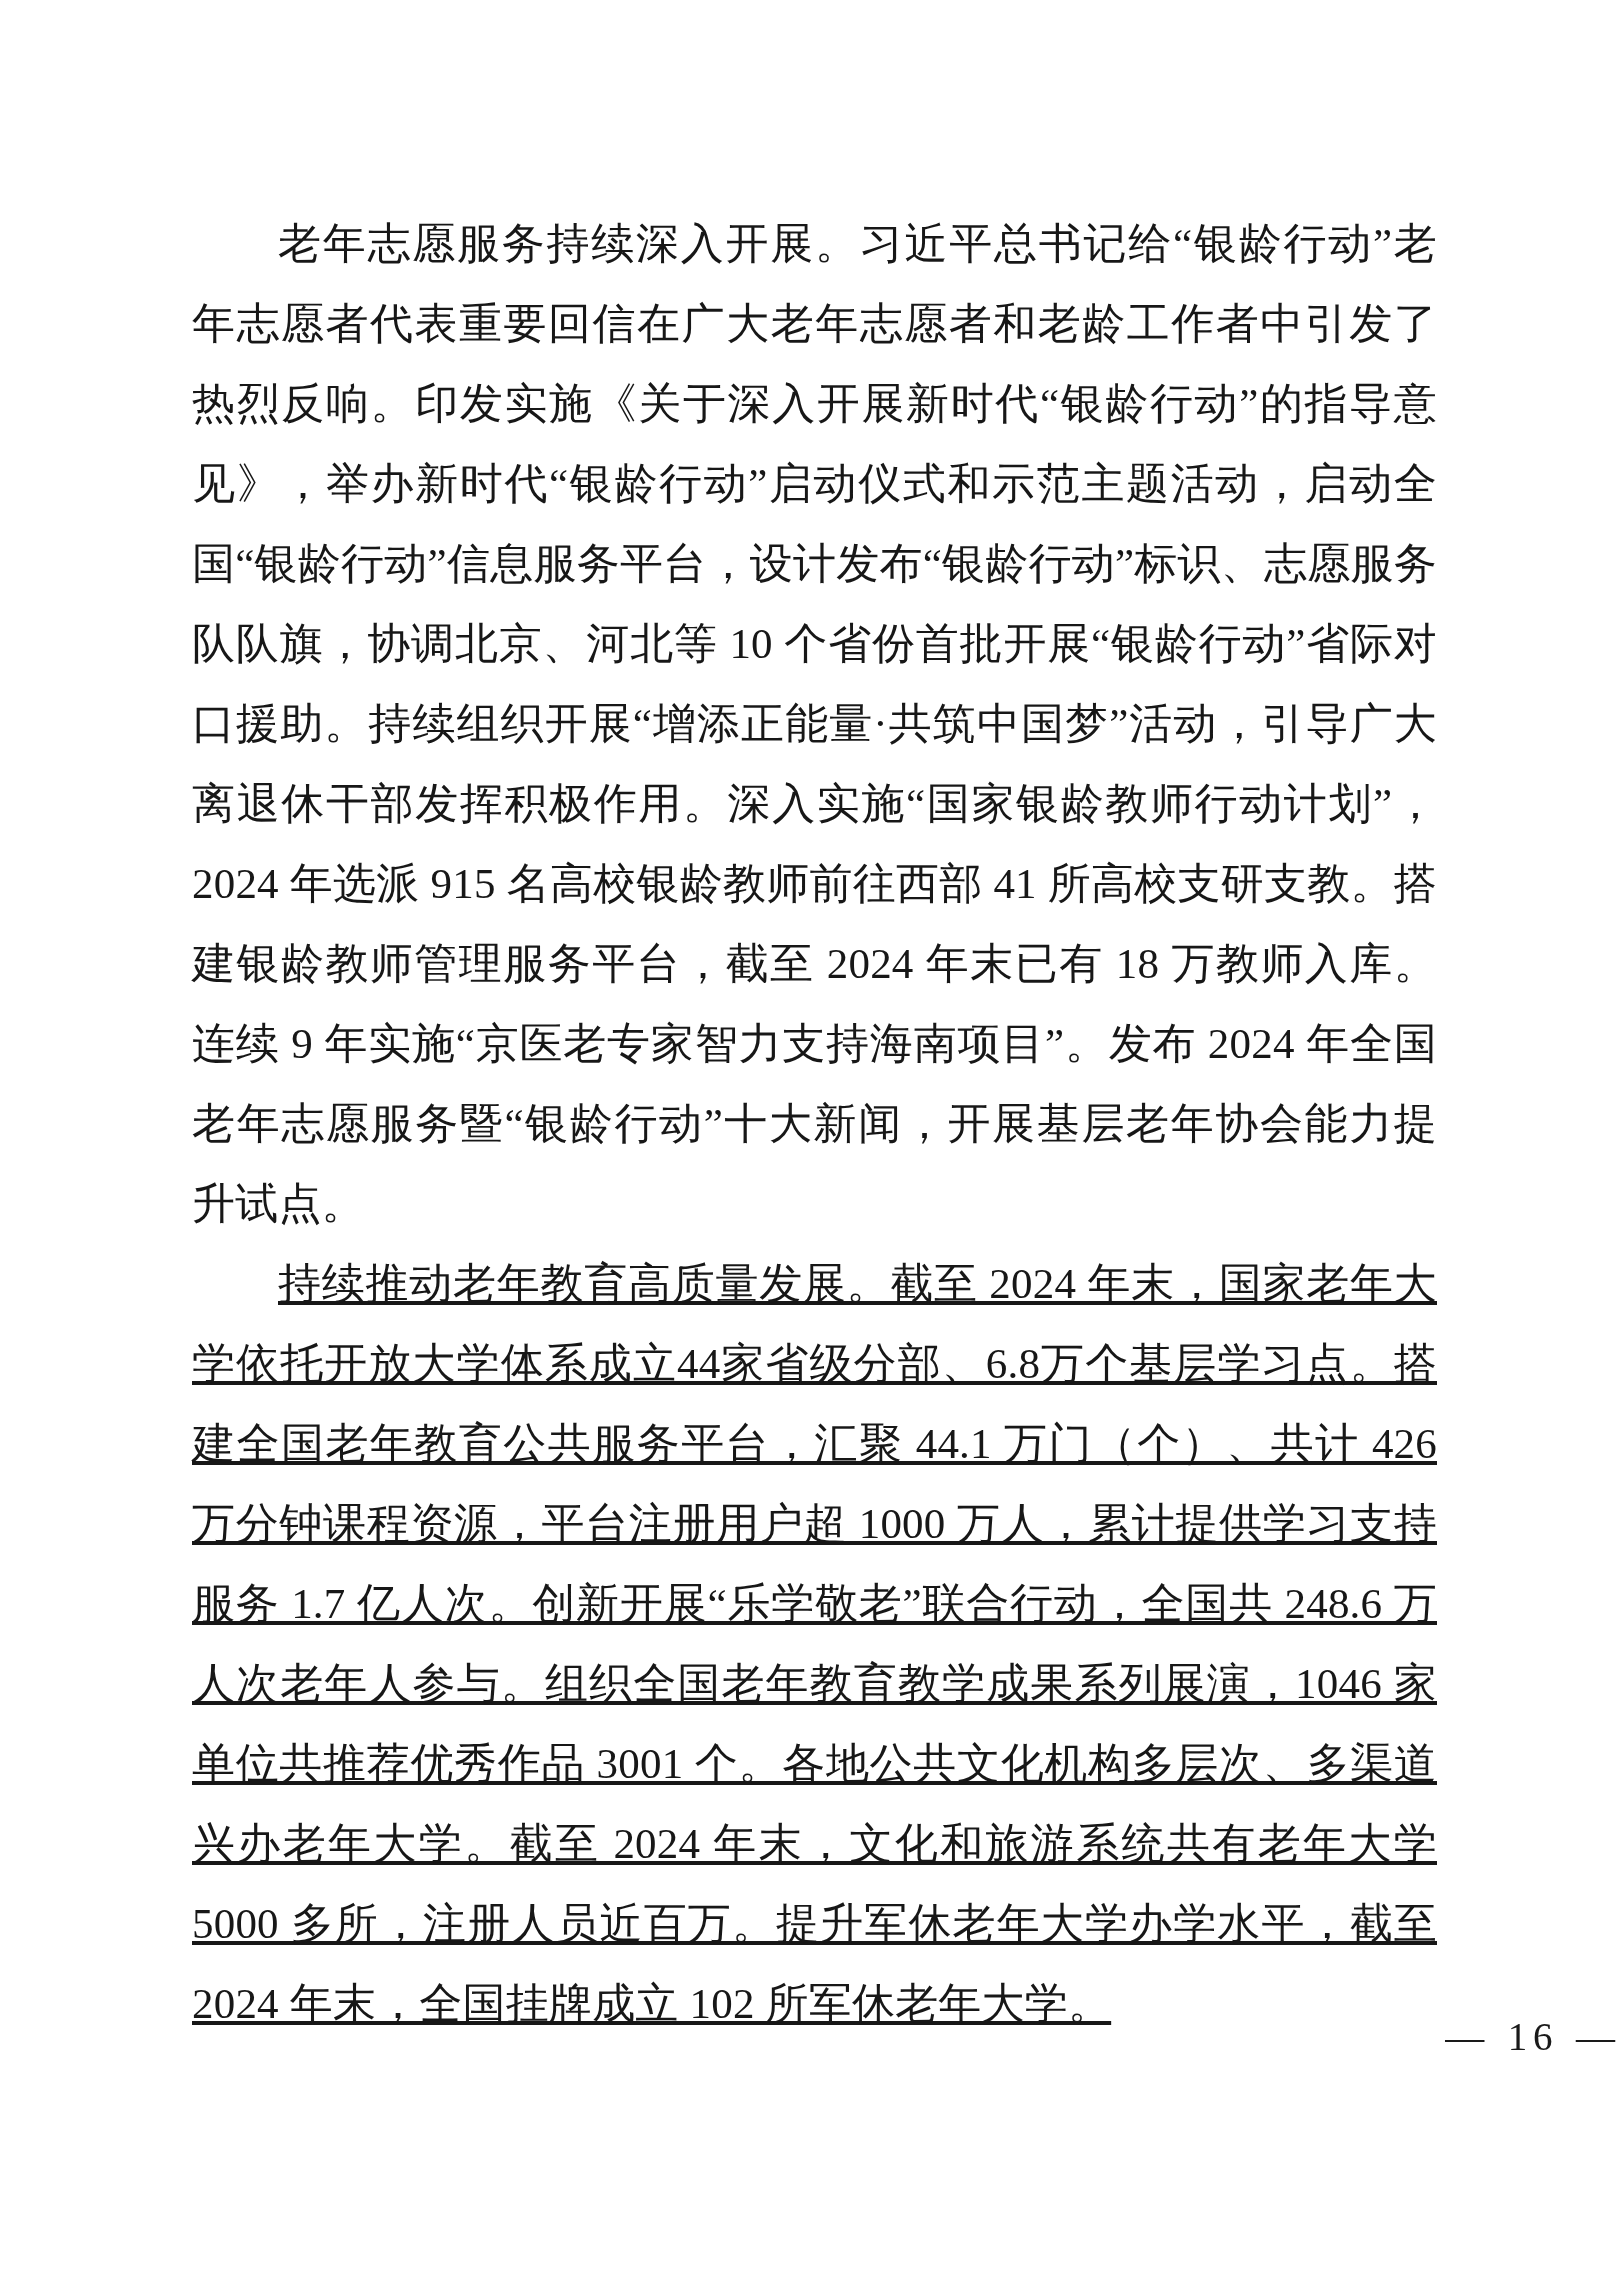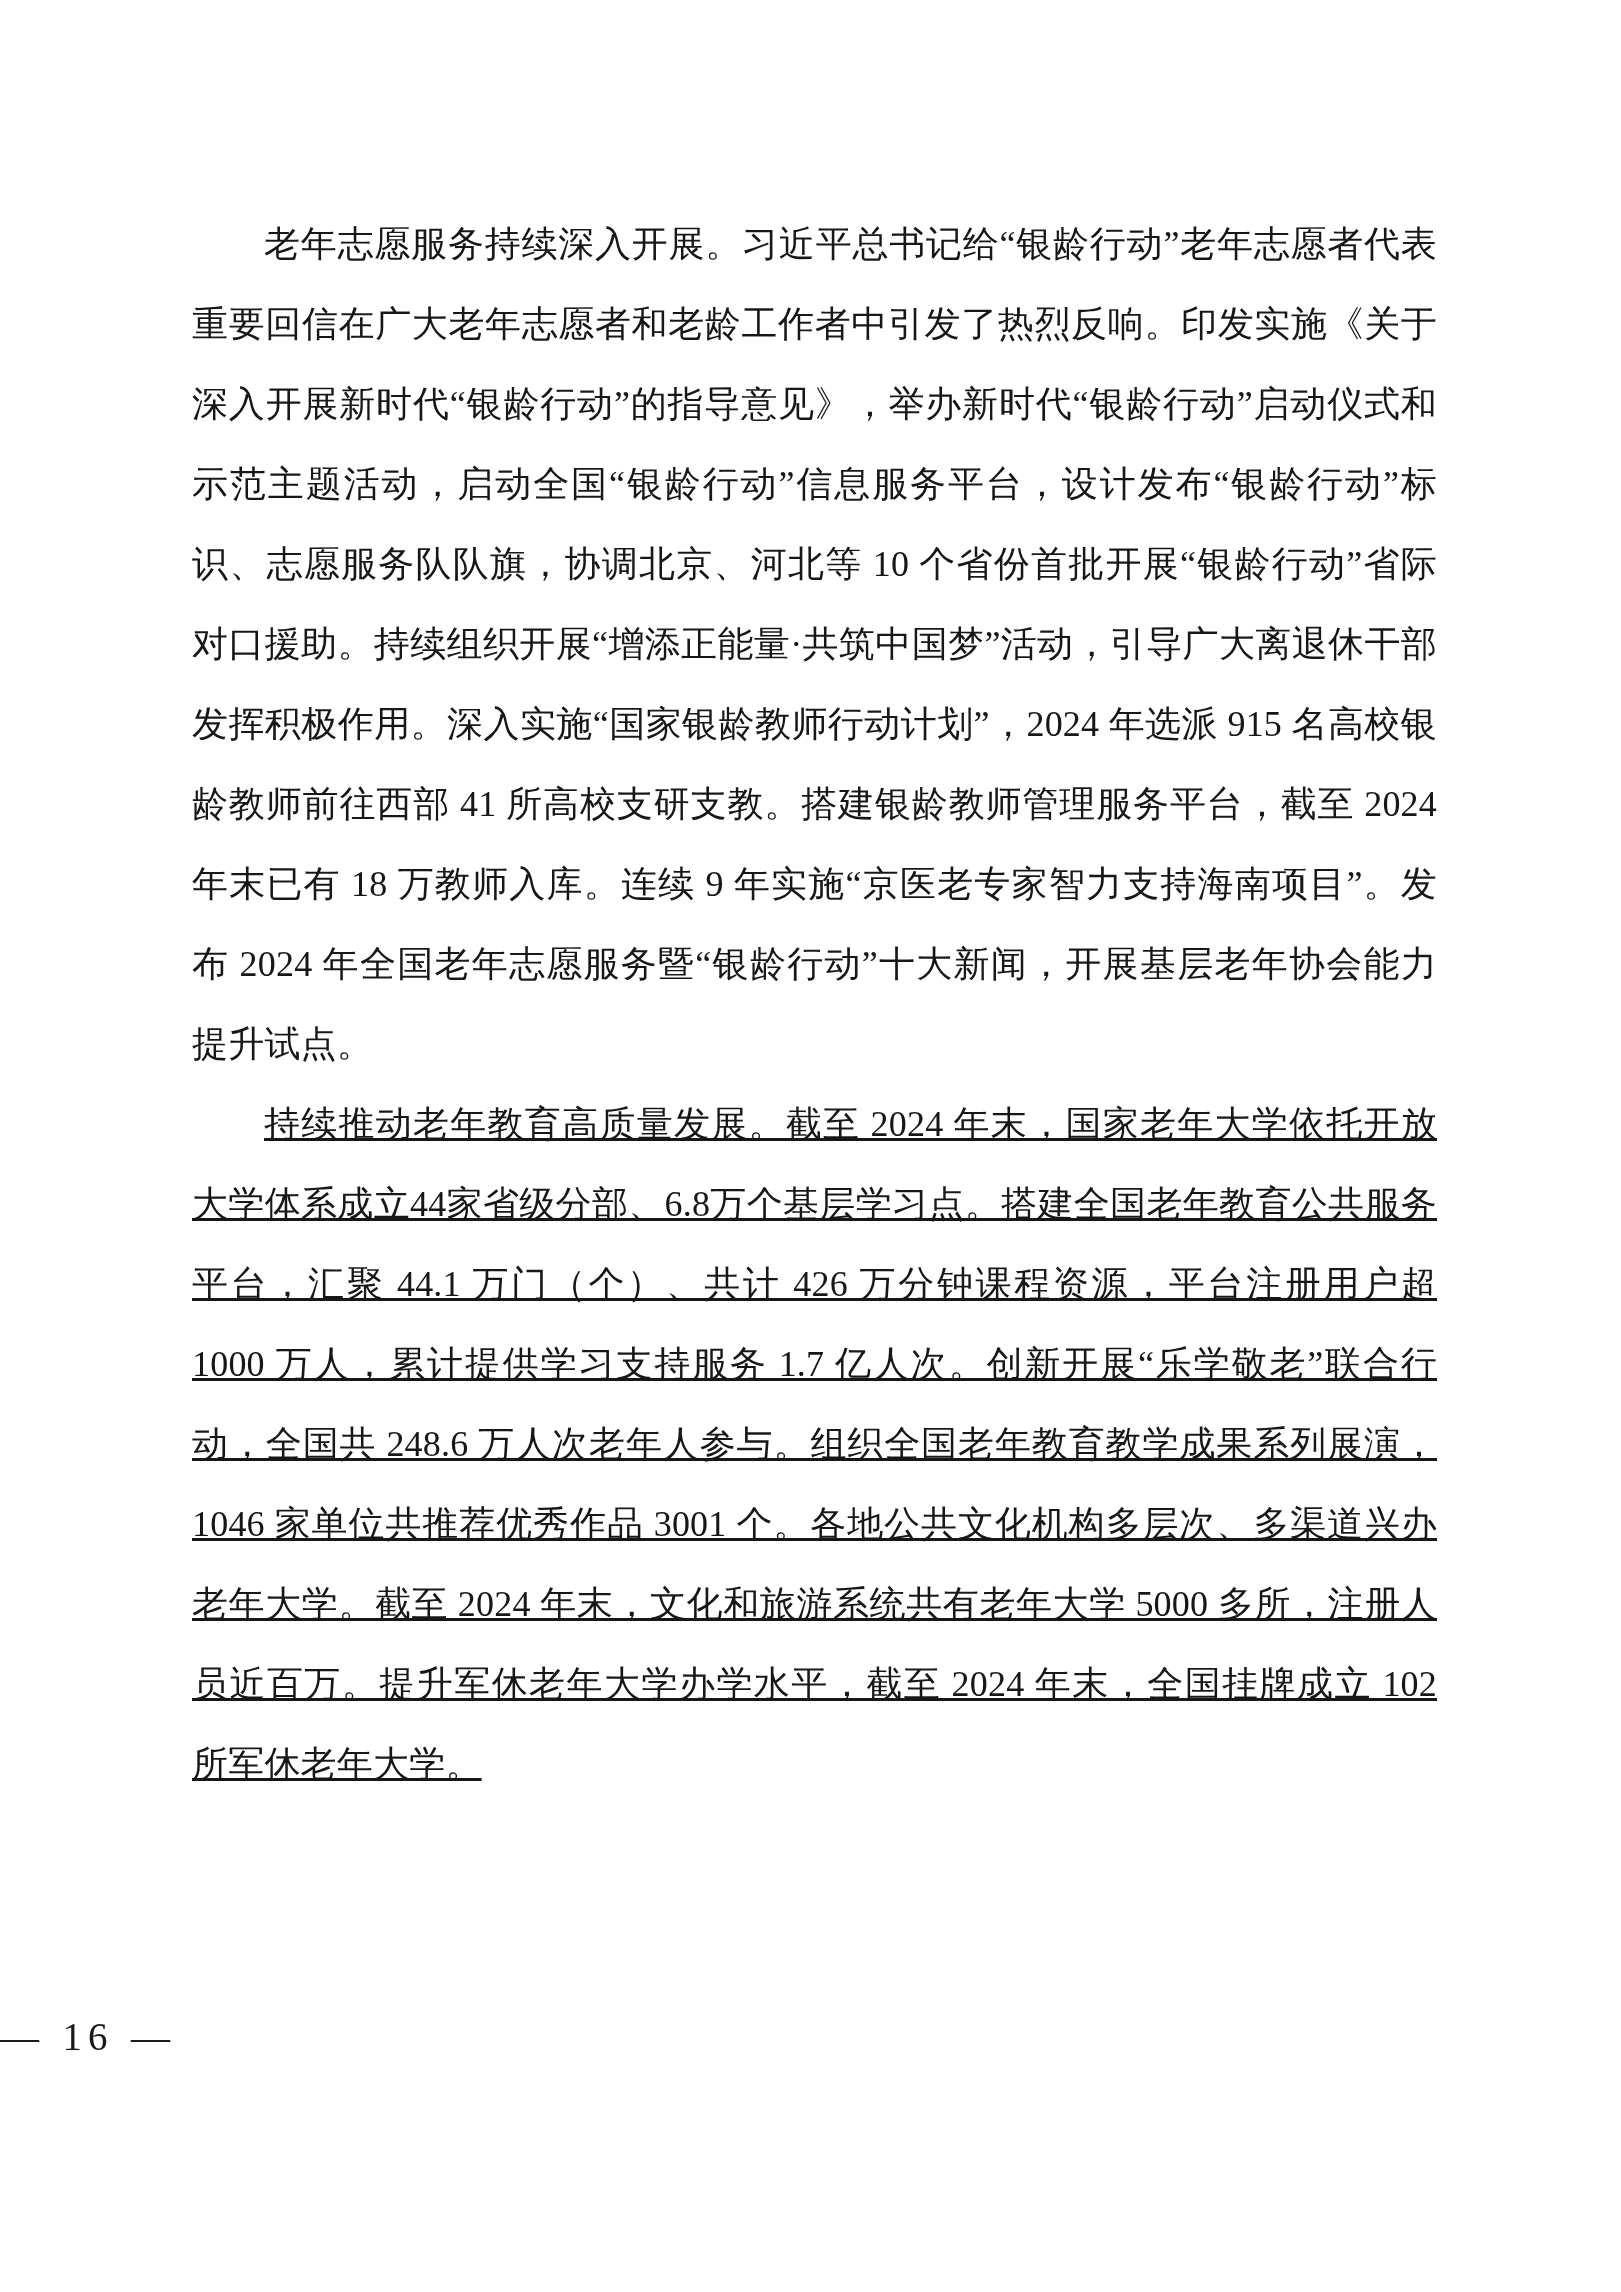--- a/index.html
+++ b/index.html
@@ -23,21 +23,21 @@
     height: 2293px;
     background: #ffffff;
   }
   .content {
     position: absolute;
     left: 192px;
     top: 204px;
     width: 1245px;
   }
   .para {
-    font-size: 36px;
+    font-size: 43px;
     line-height: 80px;
     text-align: justify;
     text-align-last: left;
     text-justify: inter-character;
     letter-spacing: 0.2px;
     color: #171717;
     margin: 0 0 0 0;
     font-weight: 400;
     -webkit-font-smoothing: antialiased;
   }
@@ -46,21 +46,21 @@
     text-decoration: underline;
   }
   .indent {
     text-indent: 2em;
   }
   .footer {
     position: absolute;
     left: 0;
     top: 2017px;
     width: 1621px;
-    text-align: left;
+    text-align: right;
     font-size: 39px;
     line-height: 1;
     color: #1a1a1a;
     letter-spacing: 5.9px;
     font-family: "Liberation Serif", "DejaVu Serif", serif;
   }
   .footer .pnum {
     display: inline-block;
     padding: 0 17.6px;
   }

